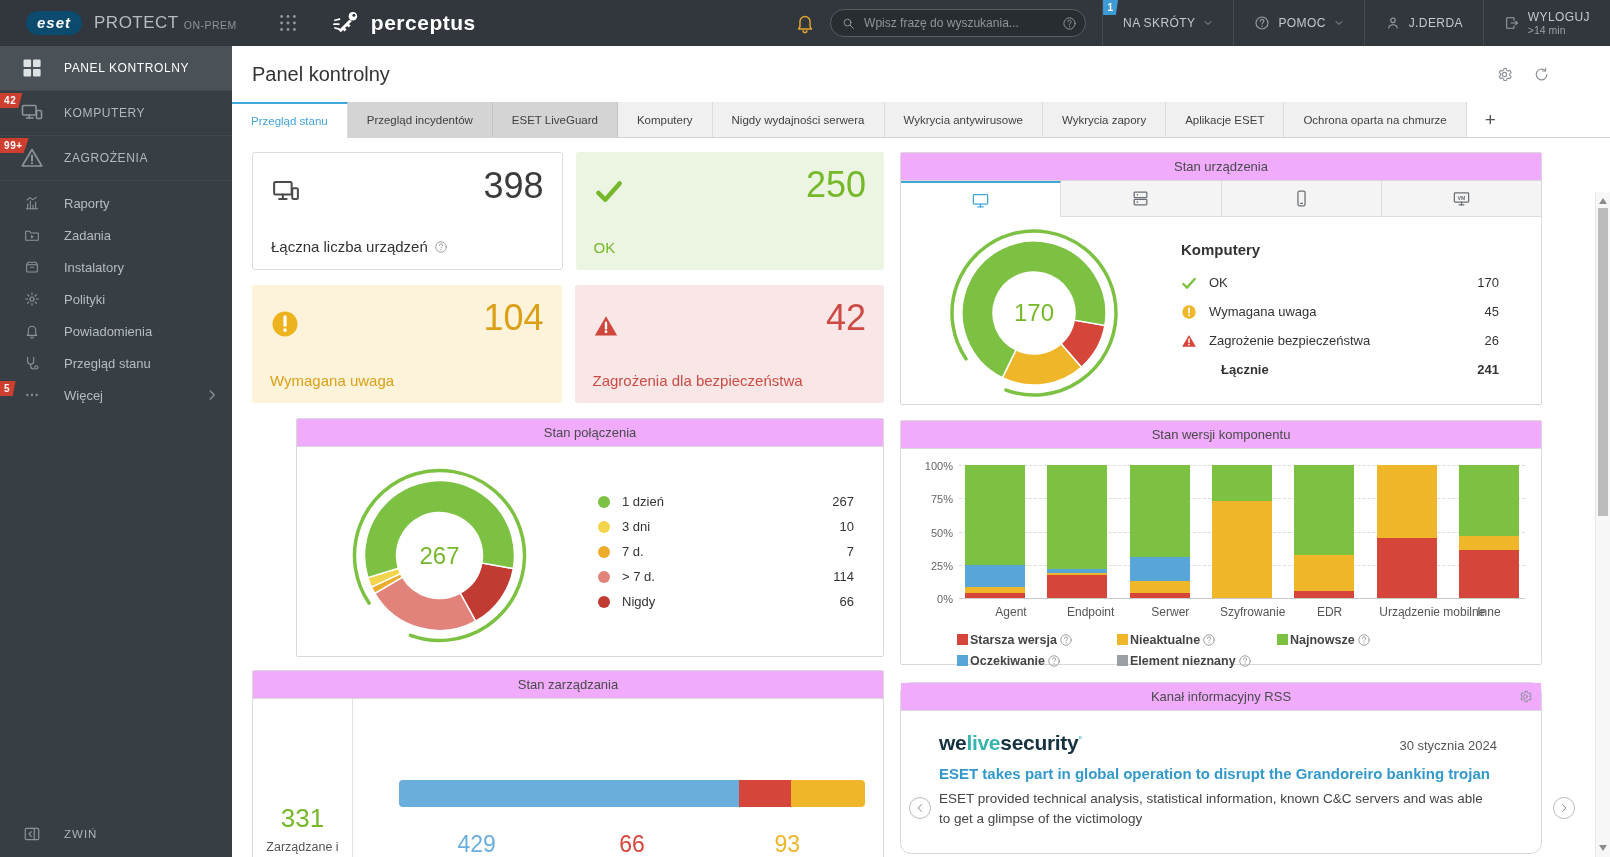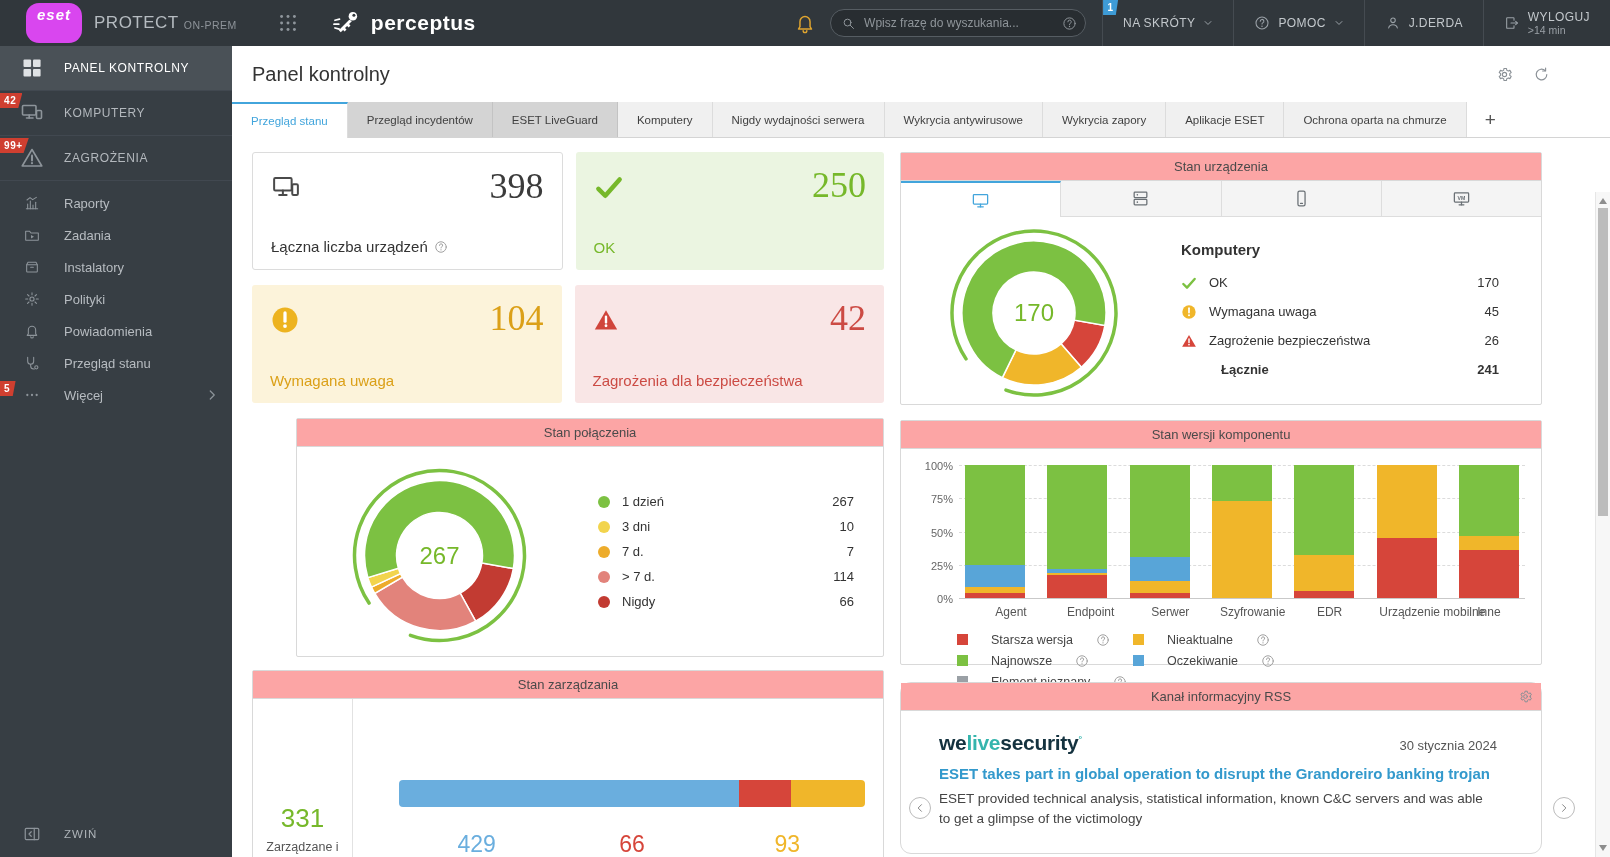--- a/index.html
+++ b/index.html
@@ -4,21 +4,21 @@
 <style>
   * { margin:0; padding:0; box-sizing:border-box; }
   html,body { width:1610px; height:857px; overflow:hidden; background:#fff;
     font-family:"Liberation Sans","DejaVu Sans",sans-serif; }
   svg { display:block; }
 
   
   .topbar { position:absolute; top:0; left:0; width:1610px; height:46px; background:#31373c;
     display:flex; align-items:stretch; z-index:30; }
   .tb-left { display:flex; align-items:center; padding-left:26px; }
-  .eset-logo { background:#d946ef; border-radius:13px; padding:3px 11px 20px; color:#fff;
+  .eset-logo { background:#0c4a6e; border-radius:13px; padding:3px 11px 4px; color:#fff;
     font-weight:bold; font-style:italic; font-size:15px; letter-spacing:1px; }
   .product { margin-left:12px; color:#b6bcc1; font-size:17px; letter-spacing:.5px; }
   .edition { margin-left:5px; color:#8d9399; font-size:10.5px; letter-spacing:.5px; align-self:center; margin-top:4px; }
   .grid-btn { margin-left:40px; color:#8e959b; width:22px; height:22px; cursor:pointer; }
   .partner { display:flex; align-items:center; margin-left:30px; color:#fff; }
   .partner-icon { width:34px; height:30px; margin-right:8px; }
   .partner-name { font-size:21px; font-weight:bold; letter-spacing:.5px; }
   .tb-right { margin-left:auto; display:flex; align-items:stretch; }
   .bell-btn { align-self:center; width:22px; height:22px; color:#e0a52f; margin-right:14px; cursor:pointer; }
   .searchbox { align-self:center; width:256px; height:28px; background:#282d31; border:1px solid #565d63;
@@ -76,34 +76,34 @@
   .col-left { width:632px; flex:none; }
   .col-right { width:642px; flex:none; }
 
   
   .cards-row { display:flex; gap:13px; margin-bottom:15px; }
   .card { flex:1; height:118px; border-radius:3px; padding:12px 18px 10px; position:relative; cursor:pointer; }
   .card.white { background:#fff; border:1px solid #dcdcdc; }
   .card.green { background:#ebf5e1; color:#76b82a; }
   .card.yellow { background:#fcf3da; color:#dba018; }
   .card.red { background:#f9e6e6; color:#cc4b44; }
-  .card-top { display:flex; align-items:center;font-family:Liberation Serif, serif; }
+  .card-top { display:flex; align-items:flex-end; }
   .card-icon { width:30px; height:30px; margin-top:4px; }
   .card.white .card-icon { color:#4a4a4a; }
   .card.yellow .card-icon { color:#edb31f; }
   .card.red .card-icon { width:26px; height:26px; color:#d0453c; }
   .card-value { margin-left:auto; font-size:36px; font-weight:300; }
   .card.white .card-value { color:#3b3b3b; }
   .card-label { position:absolute; left:18px; bottom:14px; font-size:15px; display:flex; align-items:center; gap:6px; }
   .card.white .card-label { color:#333; }
   .help-ico { width:14px; height:14px; color:#9a9a9a; display:inline-block; }
 
   
   .panel { border:1px solid #d9d9d9; border-radius:2px; background:#fff; position:relative; }
-  .panel-header { height:28px; background:#fca5a5; border-bottom:1px solid #d9d9d9;
+  .panel-header { height:28px; background:#f0abfc; border-bottom:1px solid #d9d9d9;
     display:flex; align-items:center; justify-content:center; font-size:13px; color:#4a4a4a; position:relative; }
   .panel-gear { position:absolute; right:8px; top:6px; width:15px; height:15px; color:#8a9096; cursor:pointer; }
 
   
   .panel.device { height:253px; margin-bottom:15px; }
   .dev-tabs { display:flex; height:36px; border-bottom:1px solid #ddd; background:#f4f4f4; }
   .dev-tab { flex:1; display:flex; align-items:center; justify-content:center; color:#6a7075;
     border-right:1px solid #ddd; cursor:pointer; }
   .dev-tab:last-child { border-right:none; }
   .dev-tab.active { background:#fff; color:#42a5dc; border-top:2px solid #42a5dc; margin-bottom:-1px; }
@@ -134,21 +134,21 @@
   .v-plot { position:absolute; left:44px; right:2px; top:4px; bottom:21px; }
   .v-grid { position:absolute; left:0; right:0; height:0; border-top:1px dashed #dcdcdc; }
   .v-grid.base { border-top:1px solid #c9c9c9; }
   .v-tick { position:absolute; width:38px; text-align:right; font-size:11px; color:#666; left:-44px; margin-top:-6px; }
   .v-bars { position:absolute; inset:0; display:flex; justify-content:space-between; align-items:flex-end; padding:0 6px; }
   .v-bar { width:60px; height:100%; display:flex; flex-direction:column-reverse; cursor:pointer; }
   .v-bar .seg { width:100%; }
   .v-cats { position:absolute; left:60px; right:2px; bottom:0; display:flex; justify-content:space-between; padding:0 6px; }
   .v-cat { width:60px; text-align:center; font-size:12px; color:#555; white-space:nowrap; }
   .v-legend { display:flex; flex-wrap:wrap; width:520px; margin:10px 0 0 56px; }
-  .v-leg-item { width:176px; display:flex; align-items:center; gap:23px; font-size:12.5px; color:#444; height:21px; }
+  .v-leg-item { width:160px; display:flex; align-items:center; gap:2px; font-size:12.5px; color:#444; height:21px;font-weight:bold; }
   .v-leg-sq { width:11px; height:11px; flex:none; }
 
   
   .panel.management { height:210px; }
   .mg-body { display:flex; height:calc(100% - 28px); }
   .mg-left { width:100px; flex:none; border-right:1px solid #e2e2e2; display:flex; flex-direction:column;
     align-items:center; justify-content:flex-start; padding-top:104px; }
   .mg-left-value { font-size:26px; color:#76b82a; }
   .mg-left-label { font-size:12.5px; color:#555; text-align:center; margin-top:6px; width:92px; line-height:1.25; }
   .mg-main { flex:1; padding:0 18px 0 46px; }

